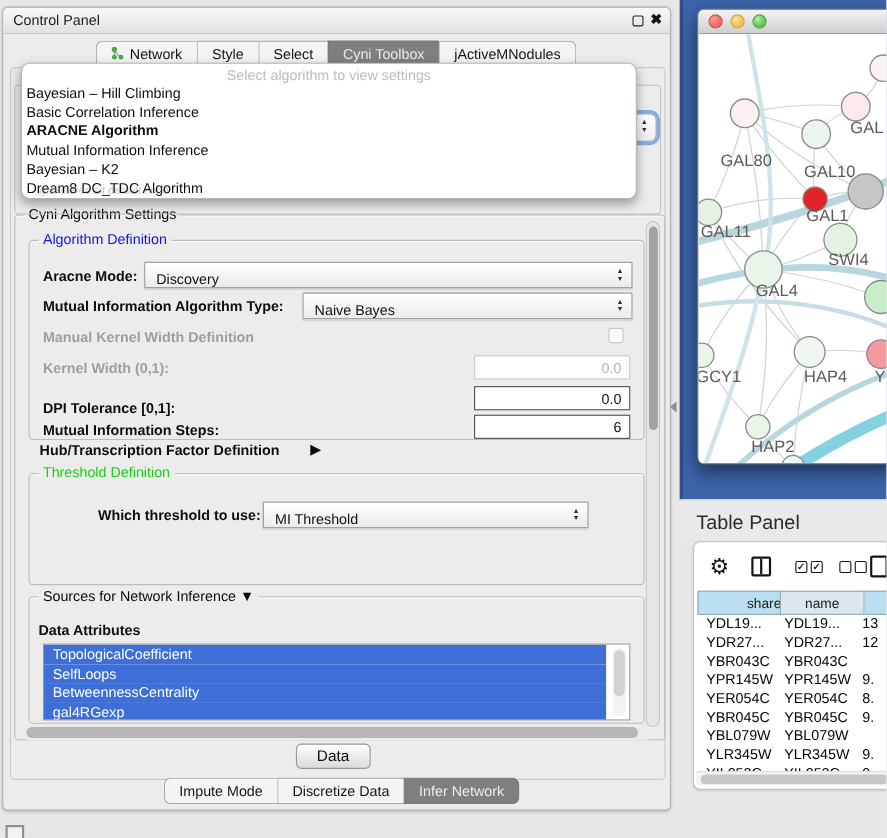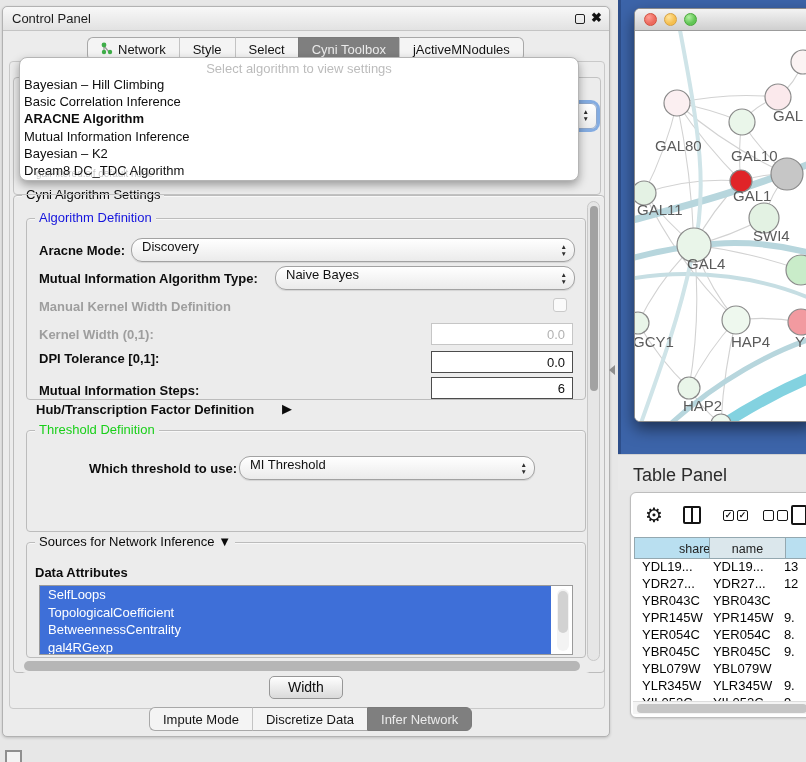--- a/index.html
+++ b/index.html
@@ -48,23 +48,23 @@
   
   .grp{position:absolute;border:1px solid #bcbcbc;border-radius:4px;box-shadow:inset 0 1px 0 #f8f8f8}
   .gt{position:absolute;top:-9px;left:8px;background:#ececec;padding:0 4px;font-size:13px;
       color:#0a0a0a;white-space:nowrap}
   .gt.blue{color:#1414dd}
   .gt.green{color:#19cf19}
 
   .lab{position:absolute;font-size:13px;font-weight:bold;color:#0d0d0d;white-space:nowrap}
   .lab.dis{color:#9e9e9e}
 
-  .combo{position:absolute;height:24px;border:1px solid #a2a2a2;border-radius:11px;
+  .combo{position:absolute;height:24px;border:1px solid #a2a2a2;border-radius:1px;
       background:linear-gradient(#ffffff,#ebebeb);font-size:13px;color:#111;
-      display:flex;align-items:flex-start;padding-left:10px;box-shadow:0 1px 1px rgba(0,0,0,.1)}
+      display:flex;align-items:flex-end;padding-left:10px;box-shadow:0 1px 1px rgba(0,0,0,.1)}
   .stp{position:absolute;right:7px;top:4px;display:flex;flex-direction:column;align-items:center;
       font-size:6.5px;line-height:7px;color:#2e2e2e;letter-spacing:0}
 
   .tfield{position:absolute;height:22px;background:#fff;border:1px solid #989898;
       font-size:13px;color:#0d0d0d;text-align:right;padding:3px 7px 0}
   .tfield.dark{border:1px solid #4c4c4c}
   .tfield.dis{border:1px solid #c6c6c6;color:#b2b2b2}
 
   .chk{position:absolute;width:14px;height:14px;border:1px solid #cacaca;border-radius:3px;background:#fafafa}
 
@@ -208,21 +208,21 @@
           <span>Naive Bayes</span>
           <span class="stp">▲<br>▼</span>
         </div>
 
         <span class="lab dis" style="left:12px;top:80px">Manual Kernel Width Definition</span>
         <span class="chk" style="left:526px;top:79px"></span>
 
         <span class="lab dis" style="left:12px;top:108px">Kernel Width (0,1):</span>
         <div class="tfield dis" style="left:404px;top:104px;width:142px">0.0</div>
 
-        <span class="lab" style="left:12px;top:132px">DPI Tolerance [0,1]:</span>
+        <span class="lab" style="left:12px;top:144px">DPI Tolerance [0,1]:</span>
         <div class="tfield dark" style="left:404px;top:132px;width:142px">0.0</div>
 
         <span class="lab" style="left:12px;top:164px">Mutual Information Steps:</span>
         <div class="tfield dark" style="left:404px;top:158px;width:142px">6</div>
       </div>
 
       <span class="lab" style="left:22px;top:206px;font-weight:bold">Hub/Transcription Factor Definition</span>
       <span class="disclose" style="position:absolute;left:268px;top:205px">▶</span>
 
       <div class="grp" style="left:12px;top:234px;width:560px;height:102px">
@@ -237,37 +237,37 @@
       </div>
 
       <div class="grp" style="left:12px;top:346px;width:560px;height:116px">
         <span class="gt">
           <span>Sources for Network Inference</span>
           <span>▼</span>
         </span>
         <span class="lab" style="left:8px;top:22px">Data Attributes</span>
         <div class="attr-list" style="left:12px;top:42px;width:534px;height:70px;overflow:hidden">
           <div id="attr-items">
+              <div class="attr-item">TopologicalCoefficient</div>
               <div class="attr-item">SelfLoops</div>
-              <div class="attr-item">TopologicalCoefficient</div>
               <div class="attr-item">BetweennessCentrality</div>
               <div class="attr-item">gal4RGexp</div>
             </div>
           <div class="list-sb">
               <div class="list-sbt"></div>
             </div>
         </div>
       </div>
 
       <div class="sbh" style="left:6px;top:464px;width:572px;height:13px">
         <div class="thumb" style="left:4px;width:556px"></div>
       </div>
     </div>
 
-    <div class="btn" style="left:266px;top:669px">Width</div>
+    <div class="btn" style="left:266px;top:669px">Data</div>
 
     <div class="tabstrip bottom-tabs">
         <div class="tab">
           <span>Impute Mode</span>
         </div>
         <div class="tab">
           <span>Discretize Data</span>
         </div>
         <div class="tab sel">
           <span>Infer Network</span>

